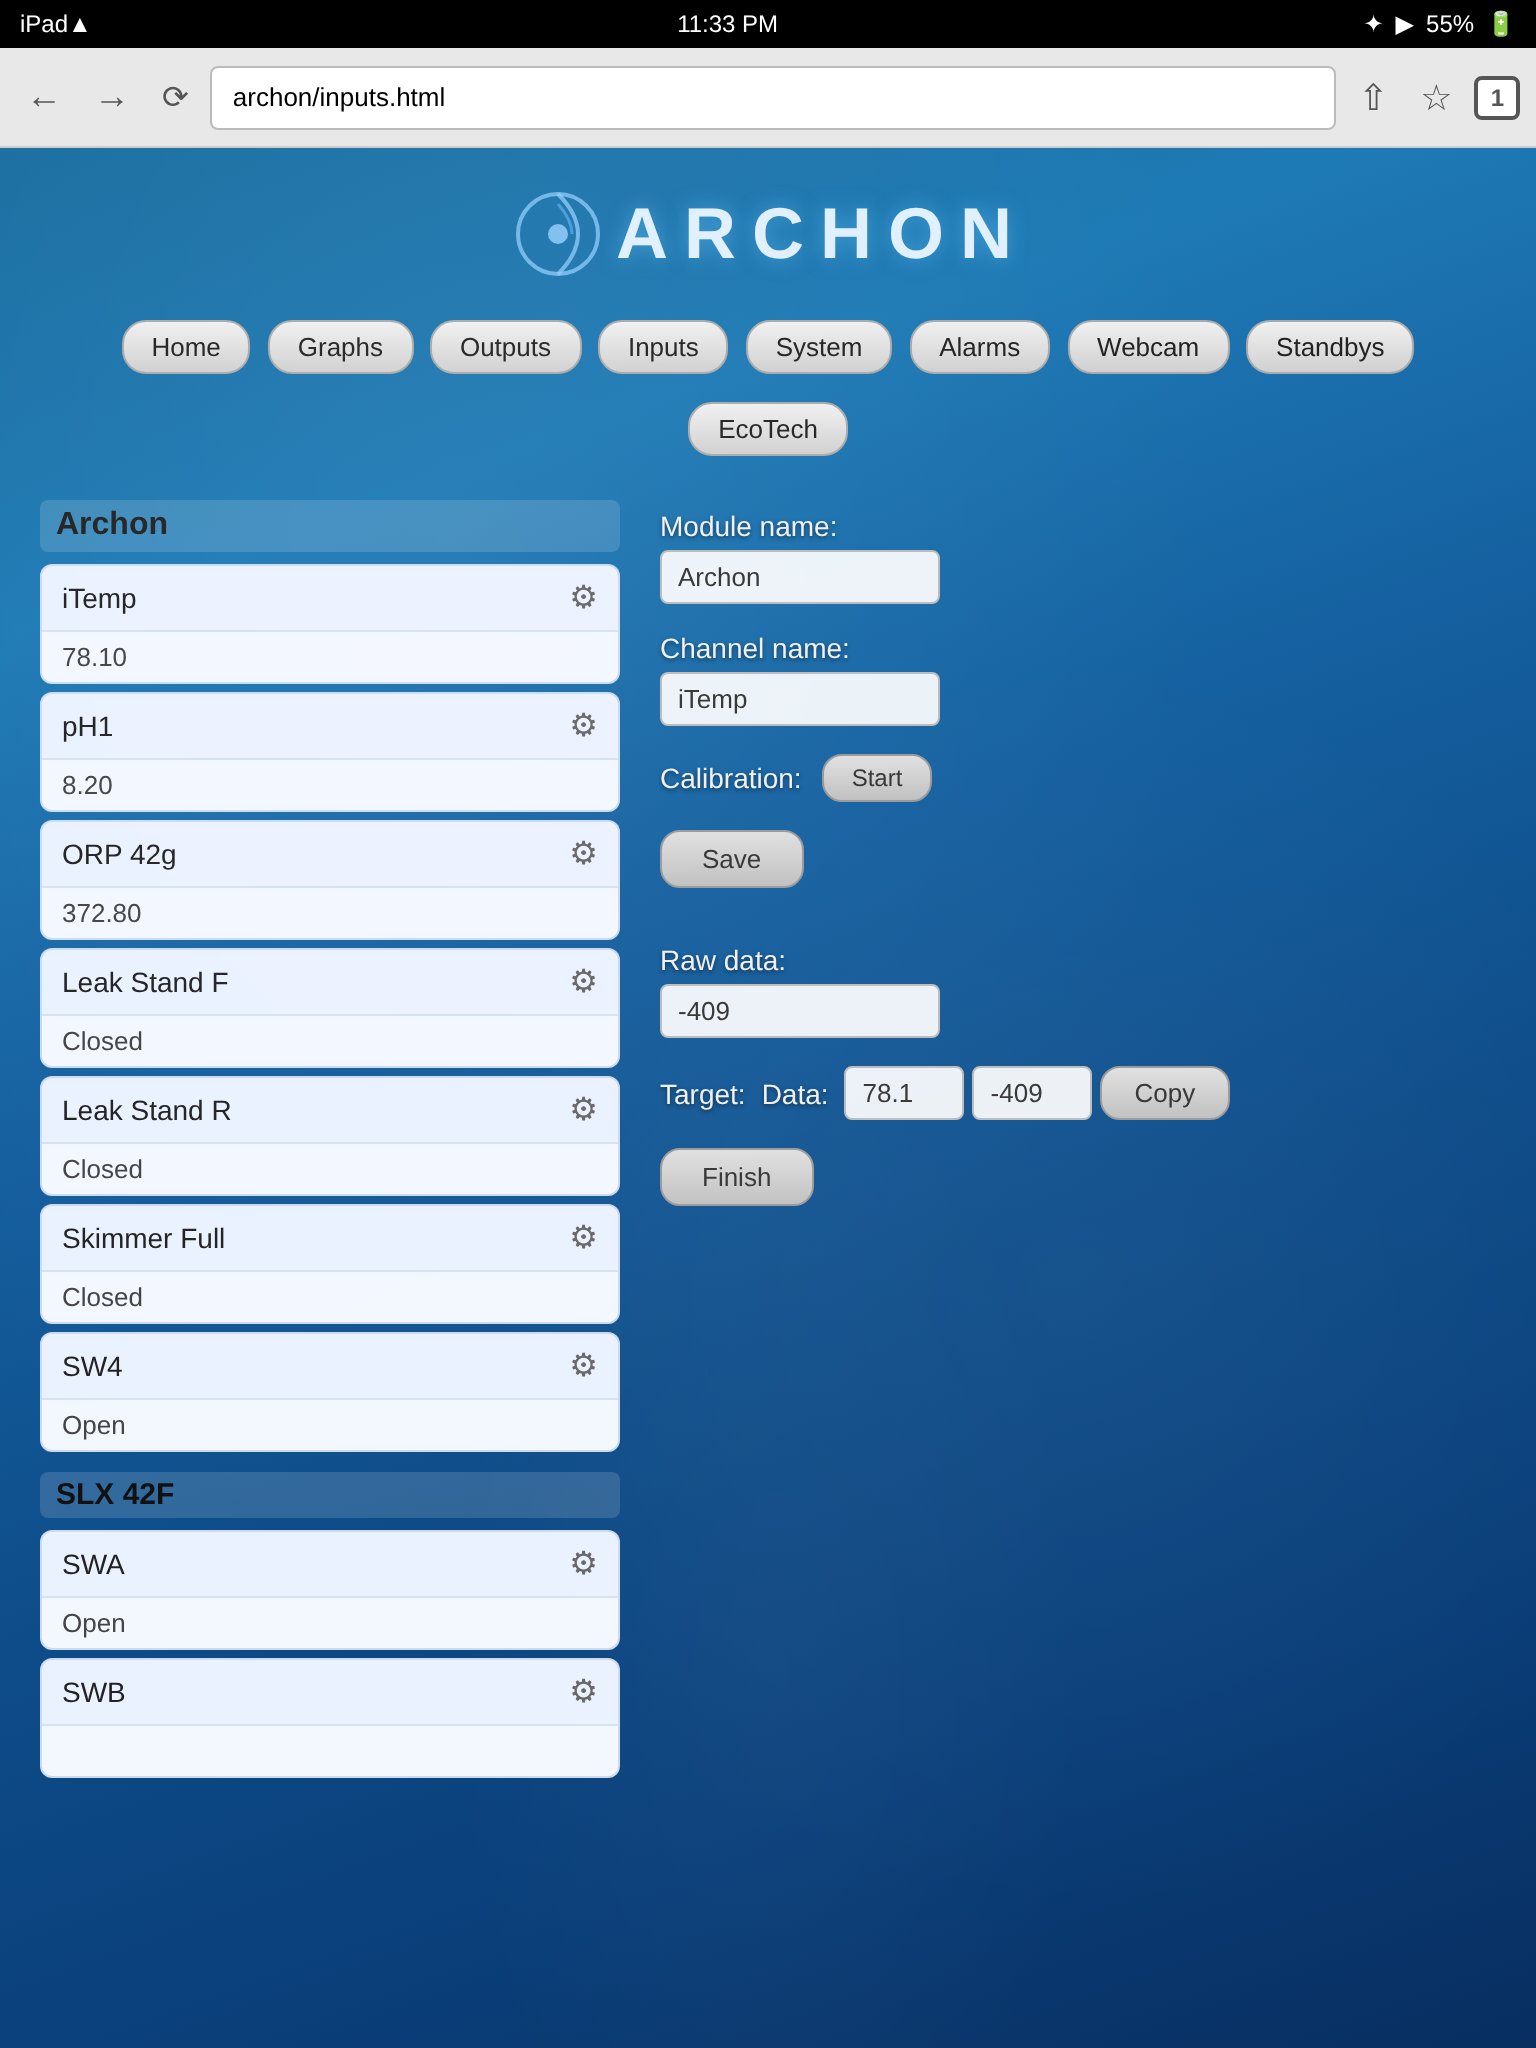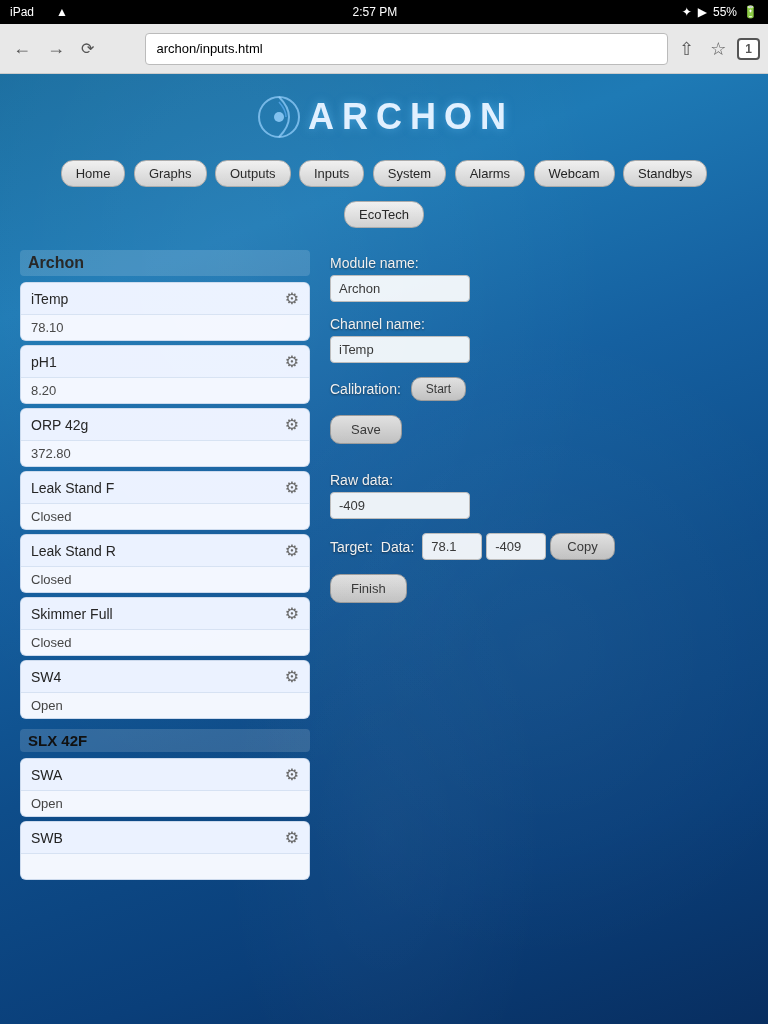--- a/index.html
+++ b/index.html
@@ -17,21 +17,21 @@
     .status-bar {
       background: #000;
       color: #fff;
       font-size: 12px;
       display: flex;
       justify-content: space-between;
       align-items: center;
       padding: 4px 10px;
       height: 24px;
     }
-    .status-left { display: flex; align-items: flex-end; gap: 22px; }
+    .status-left { display: flex; align-items: flex-end; gap: 0; }
     .status-right { display: flex; align-items: center; gap: 6px; }
 
     
     .browser-bar {
       background: #e8e8e8;
       border-bottom: 1px solid #ccc;
       padding: 6px 8px;
       display: flex;
       align-items: center;
       gap: 6px;
@@ -54,21 +54,20 @@
       padding: 2px 5px;
     }
     .browser-url-bar {
       flex: 1;
       border: 1px solid #bbb;
       border-radius: 4px;
       padding: 5px 10px;
       font-size: 13px;
       background: #fff;
       height: 32px;
-      margin-left: 40px;
     }
     .browser-action-btn {
       background: none;
       border: none;
       font-size: 18px;
       cursor: pointer;
       color: #555;
       padding: 2px 5px;
     }
     .browser-tab-count {
@@ -341,21 +340,21 @@
     }
   </style>
 </head>
 <body>
 
 <div class="status-bar">
   <div class="status-left">
     <span>iPad</span>
     <span>▲</span>
   </div>
-  <div>2:57 PM</div>
+  <div>11:33 PM</div>
   <div class="status-right">
     <span>✦</span>
     <span>▶</span>
     <span>55%</span>
     <span>🔋</span>
   </div>
 </div>
 
 <div class="browser-bar">
   <button class="browser-nav-btn">←</button>

